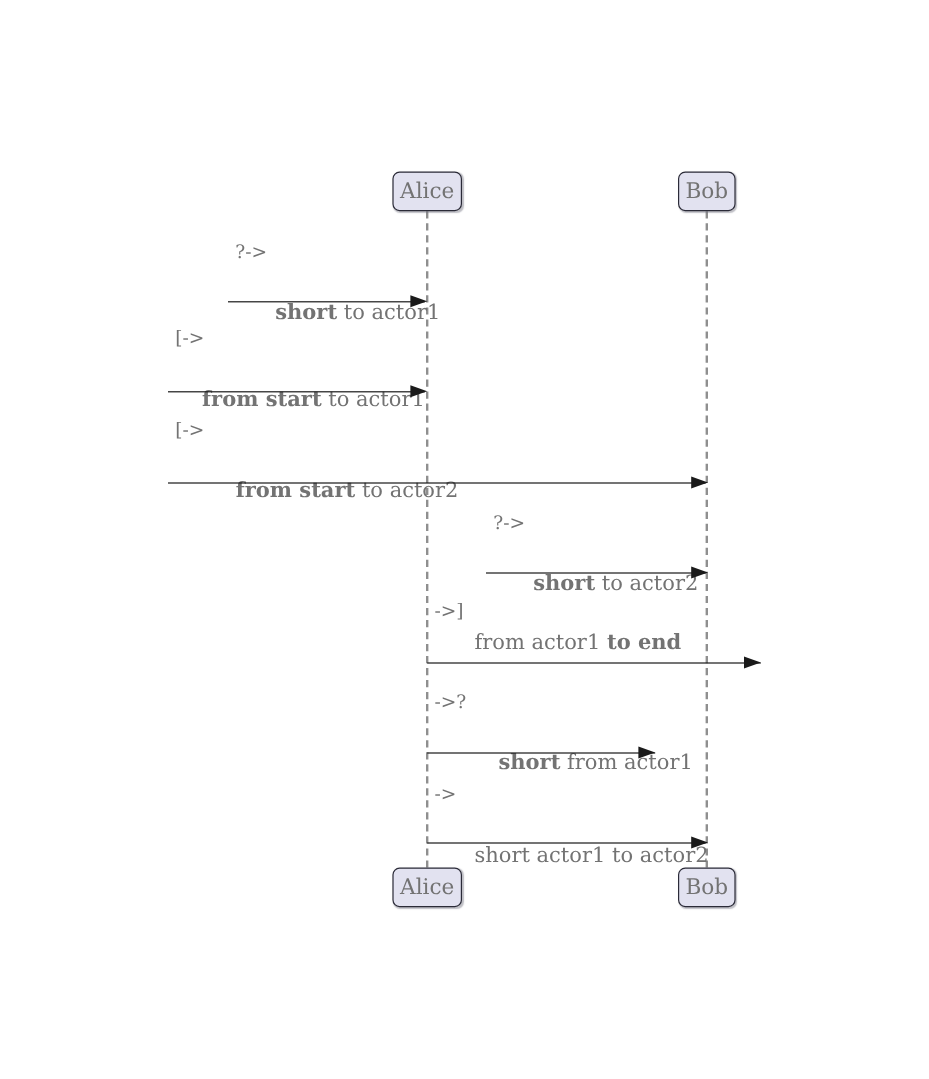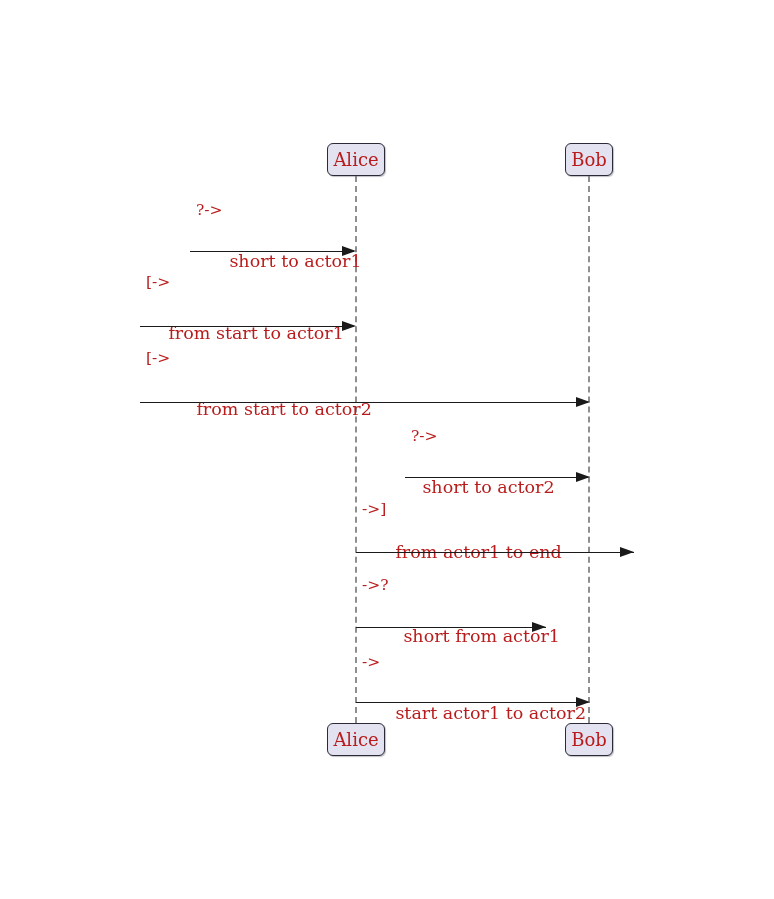--- a/index.html
+++ b/index.html
@@ -1,21 +1,21 @@
 <!DOCTYPE html>
 <html><head>
 <meta charset="utf-8">
 <style>
   html,body{margin:0;padding:0;background:#ffffff;}
   .canvas{
     position:relative;
     width:648px;height:899px;
     background:#ffffff;
     font-family:"DejaVu Serif","Liberation Serif",serif;
-    color:#b91c1c;
+    color:#737373;
     overflow:hidden;
   }
   .pbox{
     position:absolute;
     height:31px;
     background:#E2E2F0;
     border:1.4px solid #2b2b38;
     border-radius:6px;
     box-shadow:1px 1px 1px rgba(110,110,125,0.45);
     display:flex;align-items:center;justify-content:center;
@@ -31,21 +31,21 @@
     font-size:15.5px;
     line-height:20px;
     white-space:pre;
   }
   .msg-label{
     position:absolute;
     font-size:17.5px;
     line-height:24px;
     white-space:pre;
   }
-  .msg-label .b{font-weight:400;}
+  .msg-label .b{font-weight:700;}
   .arrow-line{
     position:absolute;
     height:0;
     border-top:1.5px solid #1a1a1a;
   }
   .arrow-head{
     position:absolute;
     width:0;height:0;
     border-left:14px solid #1a1a1a;
     border-top:5.5px solid transparent;
@@ -96,47 +96,47 @@
     <div class="msg-syntax" style="left:146px;top:348px;">[-&gt;</div>
     <div class="msg-label" style="left:163px;top:373px;">
       <span></span><span class="b">from start</span><span> to actor2</span>
     </div>
     <div class="arrow-line" style="left:140px;top:402px;width:448px;"></div>
     <div class="arrow-head" style="left:576px;top:397px;"></div>
   </div>
 
   <div>
     <div class="msg-syntax" style="left:411px;top:426px;">?-&gt;</div>
-    <div class="msg-label" style="left:389px;top:451px;">
+    <div class="msg-label" style="left:411px;top:451px;">
       <span></span><span class="b">short</span><span> to actor2</span>
     </div>
     <div class="arrow-line" style="left:405px;top:477px;width:183px;"></div>
     <div class="arrow-head" style="left:576px;top:472px;"></div>
   </div>
 
   <div>
     <div class="msg-syntax" style="left:362px;top:499px;">-&gt;]</div>
-    <div class="msg-label" style="left:362px;top:516px;text-align:center;">
+    <div class="msg-label" style="left:362px;top:500px;text-align:center;">
       <span>from actor1 </span><span class="b">to end</span><span></span>
     </div>
     <div class="arrow-line" style="left:356px;top:552px;width:278px;"></div>
     <div class="arrow-head" style="left:620px;top:547px;"></div>
   </div>
 
   <div>
     <div class="msg-syntax" style="left:362px;top:575px;">-&gt;?</div>
-    <div class="msg-label" style="left:370px;top:600px;">
+    <div class="msg-label" style="left:382px;top:600px;">
       <span></span><span class="b">short</span><span> from actor1</span>
     </div>
     <div class="arrow-line" style="left:356px;top:627px;width:190px;"></div>
     <div class="arrow-head" style="left:532px;top:622px;"></div>
   </div>
 
   <div>
     <div class="msg-syntax" style="left:362px;top:652px;">-&gt;</div>
     <div class="msg-label" style="left:362px;top:677px;">
-      <span>start actor1 to actor2</span><span class="b"></span><span></span>
+      <span>short actor1 to actor2</span><span class="b"></span><span></span>
     </div>
     <div class="arrow-line" style="left:356px;top:702px;width:232px;"></div>
     <div class="arrow-head" style="left:576px;top:697px;"></div>
   </div>
 
 </div>
 
 </body></html>

